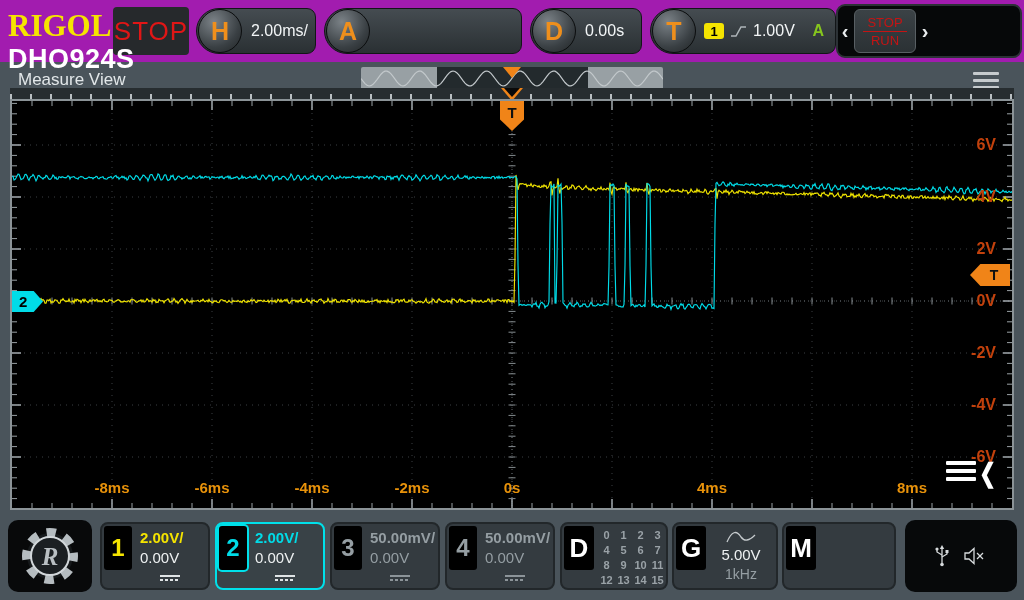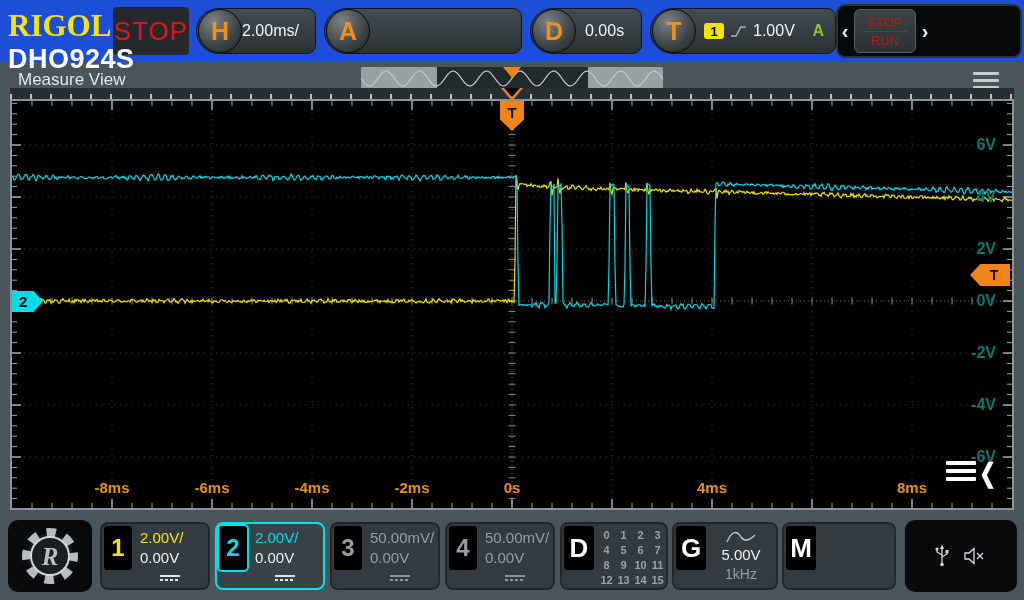--- a/index.html
+++ b/index.html
@@ -1,21 +1,21 @@
 <!DOCTYPE html>
 <html><head>
 <meta charset="utf-8">
 <style>
   html,body{margin:0;padding:0;}
   body{width:1024px;height:600px;background:#4a545b;position:relative;overflow:hidden;
        font-family:"Liberation Sans", sans-serif;-webkit-font-smoothing:antialiased;}
   .abs{position:absolute;}
 
   
-  #topbar{left:0;top:0;width:1024px;height:62px;background:#1d4ed8;}
+  #topbar{left:0;top:0;width:1024px;height:62px;background:#a21caf;}
   #logo{left:8px;top:8px;color:#f5e400;font-family:"Liberation Serif",serif;
         font-weight:900;font-size:31px;letter-spacing:0px;}
   #stop-state{left:113px;top:7px;width:76px;height:48px;background:#26292c;border-radius:4px;
         color:#e01616;font-size:26px;display:flex;align-items:center;justify-content:center;letter-spacing:1px;}
   .tb-group{position:absolute;top:8px;height:46px;background:linear-gradient(#454c51,#2a3033);
         border:1px solid #121517;border-radius:23px 9px 9px 23px;display:flex;align-items:center;box-sizing:border-box;}
   .knob{width:42px;height:42px;border-radius:50%;flex:0 0 42px;margin-left:1px;
         background:radial-gradient(circle at 35% 28%,#7b8287,#3a4044 62%,#202426);
         border:1px solid #0b0d0e;color:#ef8f1c;font-size:25px;font-weight:bold;
         display:flex;align-items:center;justify-content:center;}
@@ -58,21 +58,21 @@
   #ruler .ticks{position:absolute;left:0;bottom:0;width:100%;height:5px;
         background:repeating-linear-gradient(90deg,#b9bfc2 0 2px,transparent 2px 20px);}
   #ruler-tri{left:501px;top:88px;width:0;height:0;border-left:11px solid transparent;
         border-right:11px solid transparent;border-top:13px solid #f08418;}
   #ruler-tri-in{left:504px;top:88px;width:0;height:0;border-left:8px solid transparent;
         border-right:8px solid transparent;border-top:9px solid #0a0a0a;}
 
   
   #plot{left:10px;top:99px;width:1004px;height:411px;background:#000;border:2px solid #8b9397;box-sizing:border-box;}
   #wave-svg{position:absolute;left:0;top:0;}
-  .ylab{position:absolute;right:16px;width:50px;text-align:right;color:#0f766e;font-size:16px;font-weight:bold;}
+  .ylab{position:absolute;right:16px;width:50px;text-align:right;color:#c2410c;font-size:16px;font-weight:bold;}
   .xlab{position:absolute;color:#e8920a;font-size:15px;font-weight:bold;transform:translateX(-50%);top:378px;}
   #trig-tag{position:absolute;left:488px;top:0px;width:24px;height:30px;background:#f08418;
         clip-path:polygon(0 0,100% 0,100% 62%,50% 100%,0 62%);color:#111;font-size:15px;font-weight:bold;
         display:flex;justify-content:center;padding-top:3px;box-sizing:border-box;cursor:pointer;}
   #tlevel-tag{position:absolute;right:2px;top:163px;width:40px;height:22px;background:#f08418;
         clip-path:polygon(100% 0,100% 100%,26% 100%,0 50%,26% 0);color:#111;font-size:14px;font-weight:bold;
         display:flex;align-items:center;justify-content:center;padding-left:8px;box-sizing:border-box;cursor:pointer;}
   #ch2-marker{position:absolute;left:0px;top:190px;width:31px;height:21px;background:#00dce8;
         clip-path:polygon(0 0,70% 0,100% 50%,70% 100%,0 100%);color:#000;font-size:15px;font-weight:bold;
         display:flex;align-items:center;padding-left:7px;box-sizing:border-box;cursor:pointer;}
@@ -82,21 +82,21 @@
 
   
   #logo-btn{left:8px;top:520px;width:84px;height:72px;background:#08090a;border-radius:10px;
         display:flex;align-items:center;justify-content:center;cursor:pointer;}
   .chpanel{position:absolute;top:522px;width:110px;height:68px;background:#343b40;border:2px solid #22272a;
         border-radius:8px;box-sizing:border-box;cursor:pointer;}
   .chpanel.selected{border-color:#00e0ea;background:#394247;}
   .numbox{position:absolute;left:2px;top:2px;width:28px;height:44px;background:#000;border-radius:3px;
         display:flex;align-items:center;justify-content:center;font-size:24px;font-weight:bold;}
   .chpanel.selected .numbox{box-shadow:0 0 0 2px #00e0ea;}
-  .scale{position:absolute;left:38px;top:5px;font-size:15px;}
+  .scale{position:absolute;left:38px;top:5px;font-size:15px;font-weight:bold;}
   .offset{position:absolute;left:38px;top:25px;font-size:15px;}
   .coupling{position:absolute;left:58px;bottom:7px;width:20px;}
   .coupling .s{height:2px;background:#dfe3e5;}
   .coupling .d{height:2px;margin-top:2px;background:repeating-linear-gradient(90deg,#dfe3e5 0 3px,transparent 3px 5px);}
   .coupling.dim .s{background:#8c9499;}
   .coupling.dim .d{background:repeating-linear-gradient(90deg,#8c9499 0 3px,transparent 3px 5px);}
   #d-panel{left:560px;width:108px;}
   .modbox{position:absolute;left:2px;top:2px;width:30px;height:44px;background:#000;border-radius:3px;
         color:#fff;font-size:26px;font-weight:bold;display:flex;align-items:center;justify-content:center;}
   #d-grid{position:absolute;left:36px;top:4px;width:68px;display:grid;grid-template-columns:repeat(4,1fr);
@@ -114,21 +114,21 @@
 </style>
 </head>
 <body>
 
 <div class="abs" id="topbar">
   <div class="abs" id="logo">RIGOL</div>
   <div class="abs" id="stop-state">STOP</div>
 
   <div class="tb-group" id="grp-h">
     <div class="knob">H</div>
-    <div class="tb-label" style="">2.00ms/</div>
+    <div class="tb-label" style="margin-left:9px;">2.00ms/</div>
   </div>
 
   <div class="tb-group" id="grp-a">
     <div class="knob">A</div>
   </div>
 
   <div class="tb-group" id="grp-d">
     <div class="knob">D</div>
     <div class="tb-label" style="margin-left:9px;">0.00s</div>
   </div>

